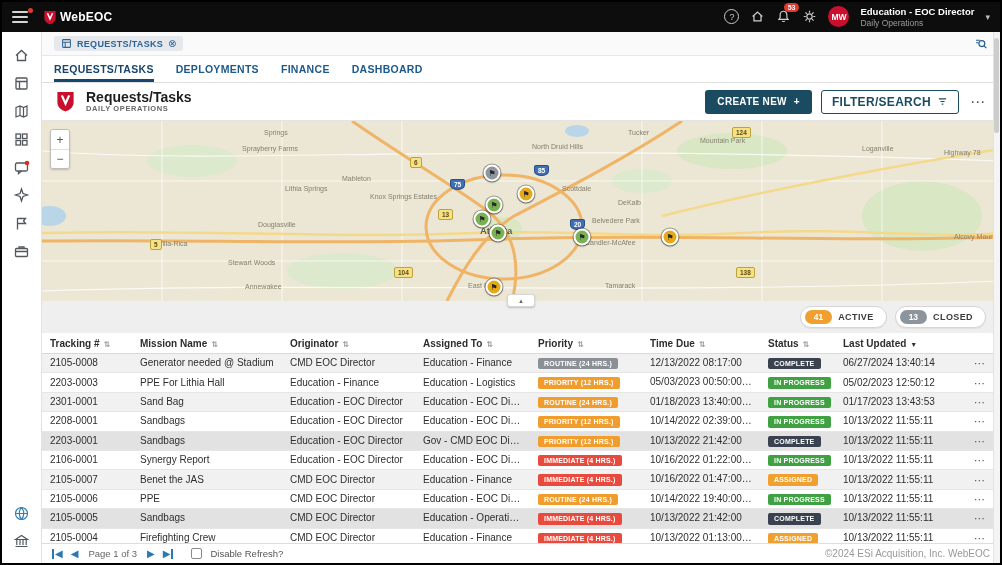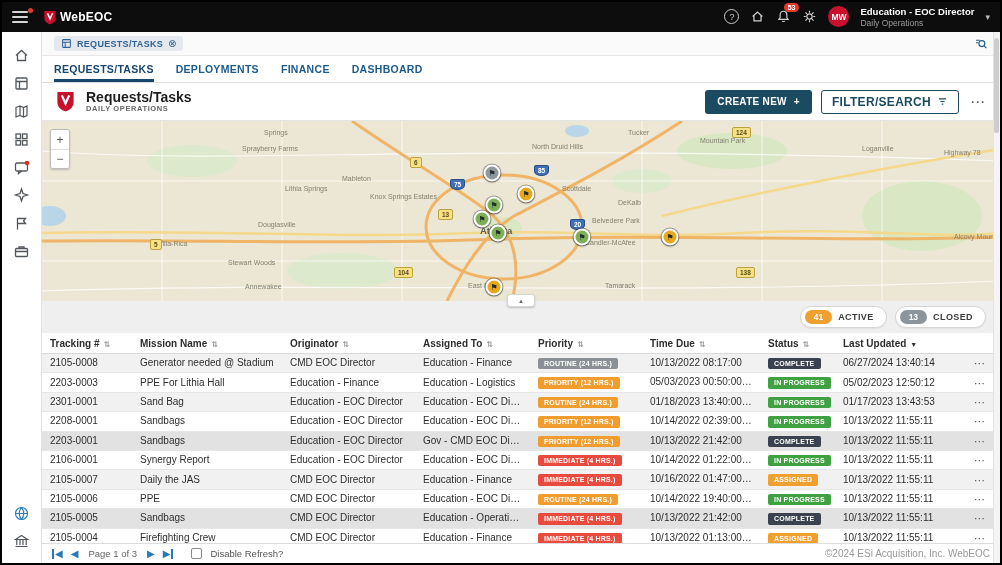--- a/index.html
+++ b/index.html
@@ -398,21 +398,21 @@
                 <th></th>
               </tr>
             </thead>
           <tbody>
               <tr>
                 <td>2105-0008</td>
                 <td>Generator needed @ Stadium</td>
                 <td>CMD EOC Director</td>
                 <td>Education - Finance</td>
                 <td><span class="badge pr-gray">ROUTINE (24 HRS.)</span></td>
-                <td class="due"><span>10/13/2022 08:17:00</span></td>
+                <td class="due"><span>12/13/2022 08:17:00</span></td>
                 <td><span class="badge st-dark">COMPLETE</span></td>
                 <td>06/27/2024 13:40:14</td>
                 <td class="row-more">⋯</td>
               </tr>
               <tr>
                 <td>2203-0003</td>
                 <td>PPE For Lithia Hall</td>
                 <td>Education - Finance</td>
                 <td>Education - Logistics</td>
                 <td><span class="badge pr-orange">PRIORITY (12 HRS.)</span></td>
@@ -453,28 +453,28 @@
                 <td><span class="badge st-dark">COMPLETE</span></td>
                 <td>10/13/2022 11:55:11</td>
                 <td class="row-more">⋯</td>
               </tr>
               <tr>
                 <td>2106-0001</td>
                 <td>Synergy Report</td>
                 <td>Education - EOC Director</td>
                 <td>Education - EOC Director</td>
                 <td><span class="badge pr-red">IMMEDIATE (4 HRS.)</span></td>
-                <td class="due"><span>10/14/2022 01:22:00</span><span class="alert">!</span></td>
+                <td class="due"><span>10/16/2022 01:22:00</span><span class="alert">!</span></td>
                 <td><span class="badge st-green">IN PROGRESS</span></td>
                 <td>10/13/2022 11:55:11</td>
                 <td class="row-more">⋯</td>
               </tr>
               <tr>
                 <td>2105-0007</td>
-                <td>Daily the JAS</td>
+                <td>Benet the JAS</td>
                 <td>CMD EOC Director</td>
                 <td>Education - Finance</td>
                 <td><span class="badge pr-red">IMMEDIATE (4 HRS.)</span></td>
                 <td class="due"><span>10/16/2022 01:47:00</span><span class="alert">!</span></td>
                 <td><span class="badge st-orange">ASSIGNED</span></td>
                 <td>10/13/2022 11:55:11</td>
                 <td class="row-more">⋯</td>
               </tr>
               <tr>
                 <td>2105-0006</td>

